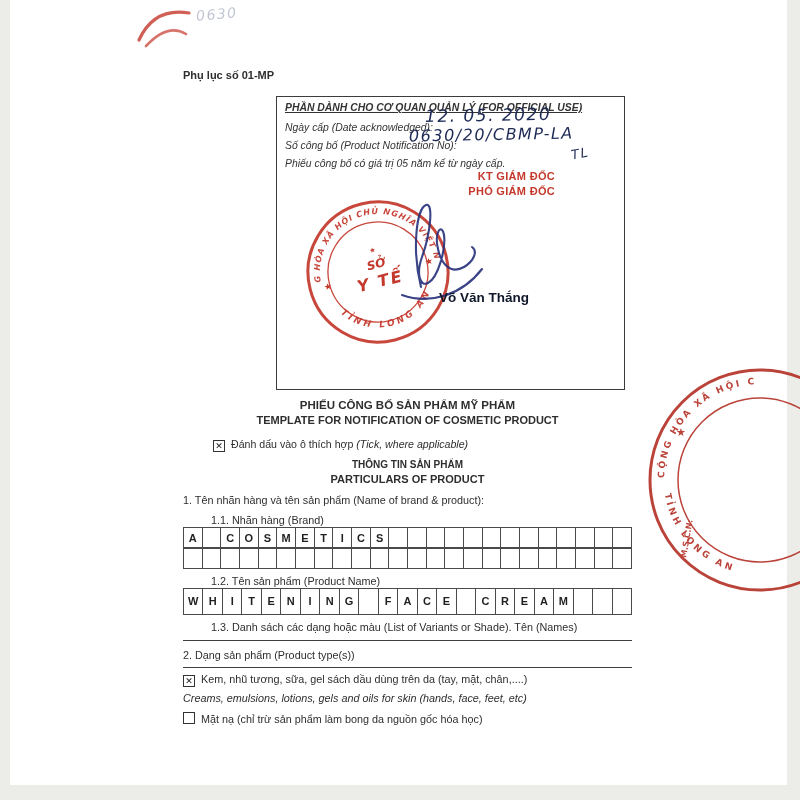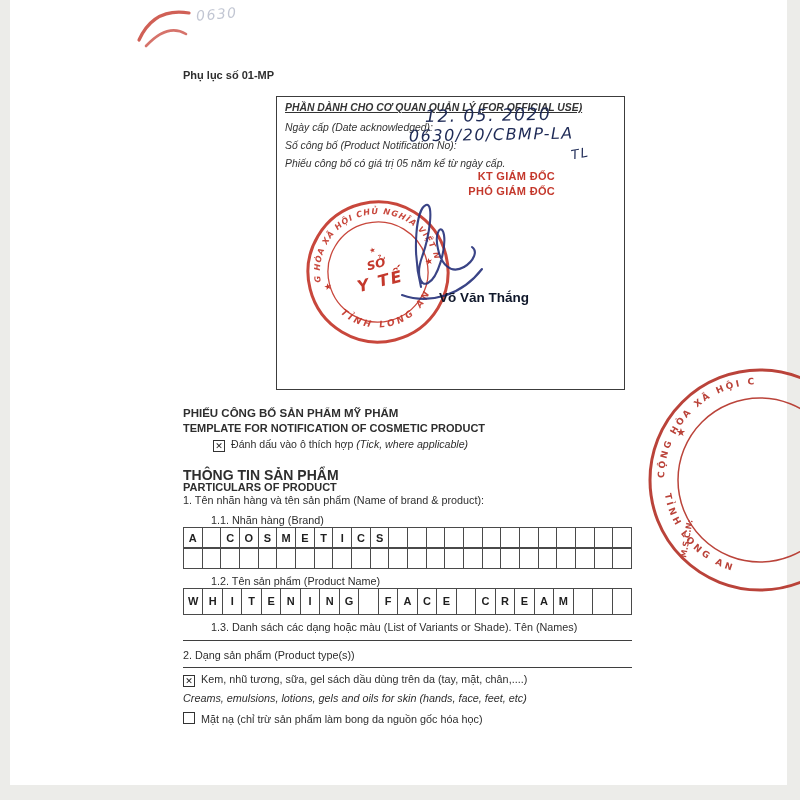--- a/index.html
+++ b/index.html
@@ -32,24 +32,24 @@
   .hand-tl   { left:294px; top:49px; font-size:13px; transform:rotate(-10deg); }
   .red-title { left:68px; width:210px; text-align:right; color:#c4382c; font-weight:bold;
                font-size:11px; font-style:normal; letter-spacing:.3px; }
   .red-title1 { top:73px; }
   .red-title2 { top:88px; }
   .signer-name { left:122px; top:193px; width:170px; text-align:center; color:#0f172a;
                  font-weight:bold; font-size:13.5px; font-style:normal; }
   .stamp-main { left:26px; top:100px; transform:rotate(-14deg); }
   .signature  { left:108px; top:94px; }
 
-  .center-col { left:183px; width:449px; text-align:left;margin-top:8px; }
+  .center-col { left:183px; width:449px; text-align:center; }
   .title-vi   { top:399px; font-weight:bold; font-size:11.5px; }
   .title-en   { top:414px; font-weight:bold; font-size:11px; }
-  .section-vi { top:459px; font-weight:bold; font-size:14px; }
+  .section-vi { top:459px; font-weight:bold; font-size:10px; }
   .section-en { top:473px; font-weight:bold; font-size:11px; }
 
   .tick-line { left:213px; top:438px; font-size:10.6px; }
   .tick-line .en { font-style:italic; }
 
   .body-line { font-size:10.8px; }
   .item1   { left:183px; top:494px; }
   .item1-1 { left:211px; top:514px; }
   .item1-2 { left:211px; top:575px; }
   .item1-3 { left:211px; top:621px; }

